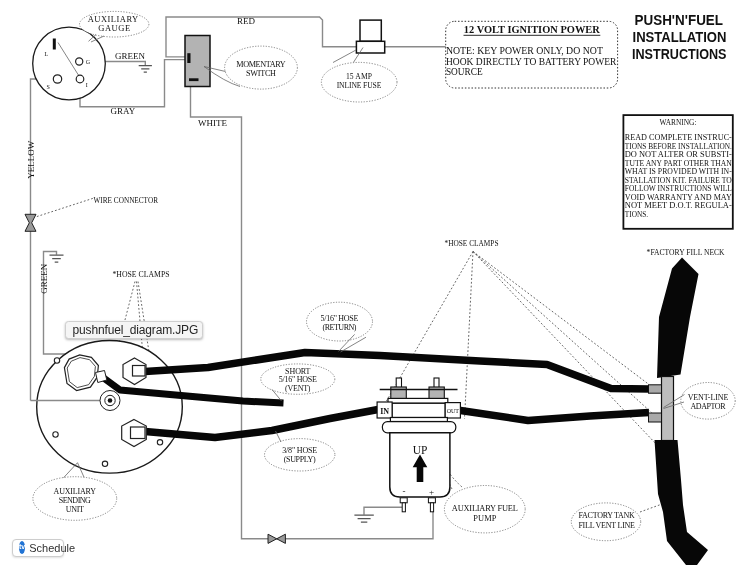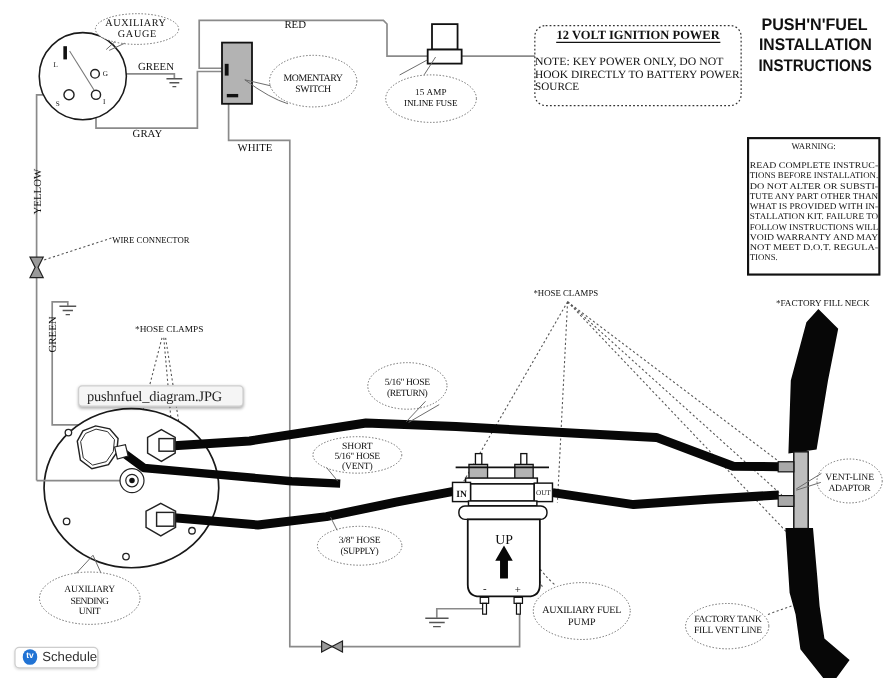--- a/index.html
+++ b/index.html
@@ -1,20 +1,20 @@
 <!DOCTYPE html>
 <html><head>
 <meta charset="utf-8">
 <style>
 html,body{margin:0;padding:0;background:#fff;}
 #page{position:relative;width:741px;height:565px;background:#fff;overflow:hidden;}
 svg{position:absolute;left:0;top:0;}
 svg text{font-family:"Liberation Serif",serif;fill:#111;} svg text.sans{font-family:"Liberation Sans",sans-serif;}
-#tooltip{position:absolute;left:65px;top:321px;width:138px;height:18.4px;background:#f5f5f5;border:1px solid #cfcfcf;border-radius:3.5px;box-shadow:0 1px 2.5px rgba(0,0,0,.28);font-family:Liberation Serif, serif;font-size:12px;letter-spacing:-0.15px;color:#262626;line-height:17.5px;padding-left:6.5px;box-sizing:border-box;white-space:nowrap;}
-#sched{position:absolute;left:12px;top:538.5px;width:70px;height:18px;background:#fff;border:1px solid #cdcdcd;border-radius:4px;box-shadow:0 1px 2px rgba(0,0,0,.12);display:flex;align-items:center;font-family:"Liberation Sans",sans-serif;box-sizing:border-box;}
+#tooltip{position:absolute;left:65px;top:321px;width:138px;height:18.4px;background:#f5f5f5;border:1px solid #cfcfcf;border-radius:3.5px;box-shadow:0 1px 2.5px rgba(0,0,0,.28);font-family:Liberation Sans, sans-serif;font-size:12px;letter-spacing:-0.15px;color:#262626;line-height:17.5px;padding-left:6.5px;box-sizing:border-box;white-space:nowrap;}
+#sched{position:absolute;left:12px;top:538.5px;width:52px;height:18px;background:#fff;border:1px solid #cdcdcd;border-radius:4px;box-shadow:0 1px 2px rgba(0,0,0,.12);display:flex;align-items:center;font-family:"Liberation Sans",sans-serif;box-sizing:border-box;}
 #sched .ic{width:12.5px;height:12.5px;border-radius:50%;background:#2173d4;margin-left:6px;color:#fff;font-size:7px;font-weight:bold;text-align:center;line-height:12.5px;}
 #sched .tx{font-size:11px;color:#303030;margin-left:4px;}
 </style>
 </head>
 <body>
 <div id="page">
 <svg width="741" height="565" viewBox="0 0 741 565">
 
 <g fill="none" stroke="#8a8a8a" stroke-width="1.4">
 

